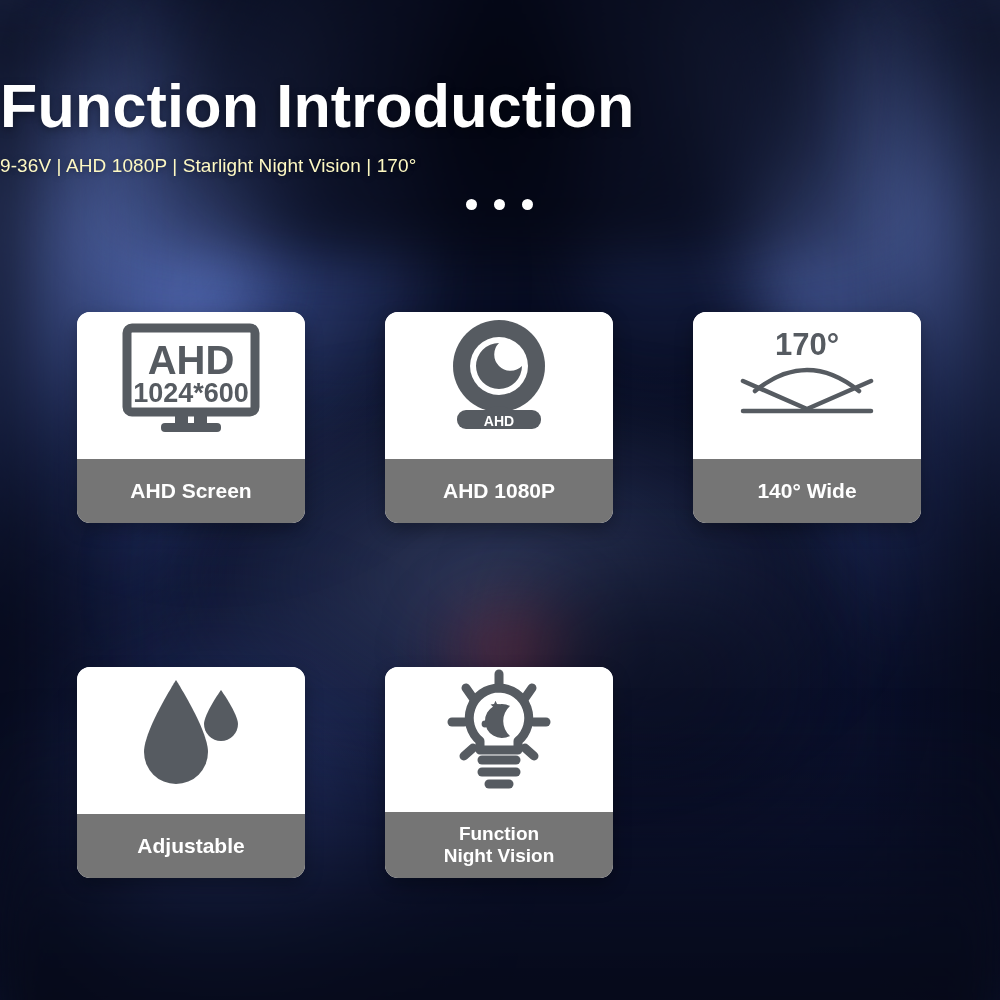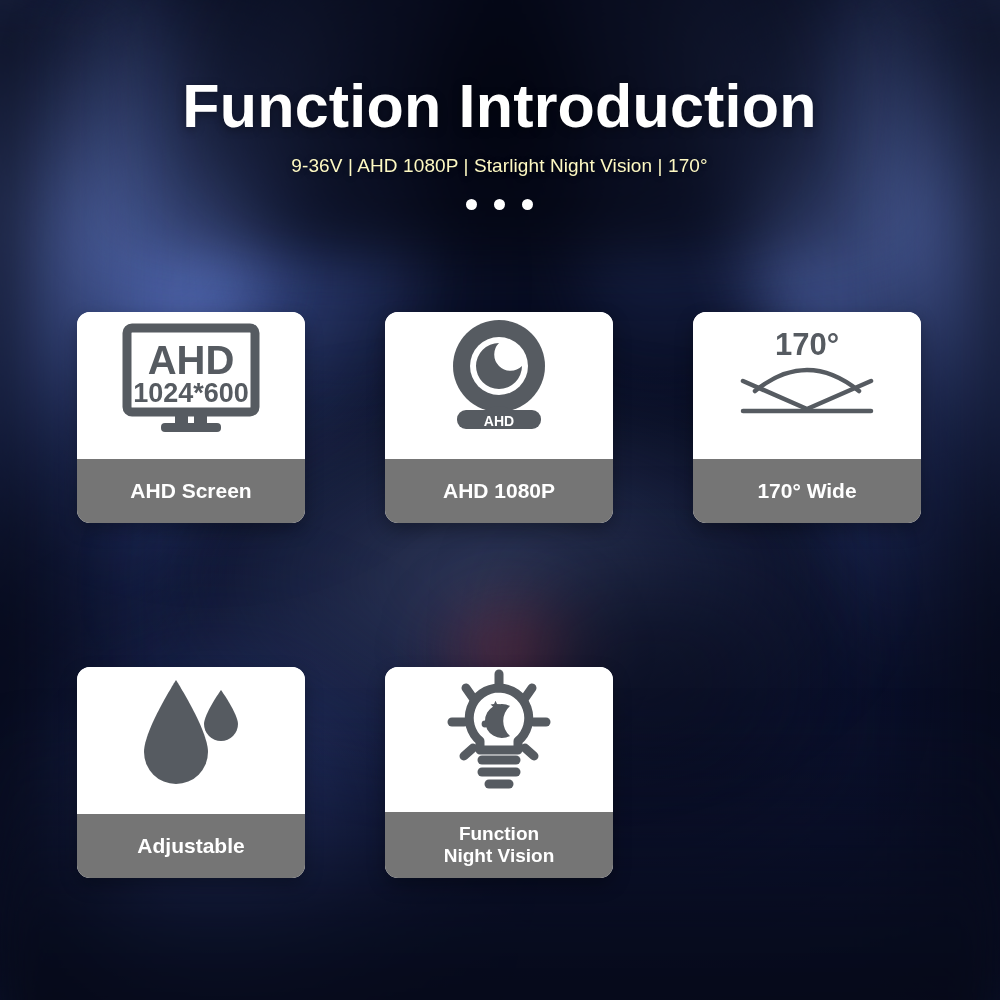--- a/index.html
+++ b/index.html
@@ -69,21 +69,21 @@
     filter:blur(22px);
   }
   .side-dark-l{ position:absolute; left:-40px; top:0; bottom:0; width:190px;
     background:linear-gradient(90deg, rgba(5,8,22,.85) 0%, rgba(8,12,30,0) 100%); filter:blur(26px);}
   .side-dark-r{ position:absolute; right:-40px; top:0; bottom:0; width:190px;
     background:linear-gradient(270deg, rgba(5,8,22,.85) 0%, rgba(8,12,30,0) 100%); filter:blur(26px);}
 
   
   #content{ position:absolute; inset:0; }
 
-  .header{ position:absolute; left:0; right:1px; top:74px; text-align:center; }
+  .header{ position:absolute; left:0; right:1px; top:74px; }
   .title{
     font-size:61px; font-weight:bold; color:#ffffff; letter-spacing:.2px;
     line-height:1.06; text-shadow:0 2px 10px rgba(0,0,0,.38);
   }
   .subtitle{
     margin-top:16px; font-size:19px; color:#fef9c3; font-weight:400;
     letter-spacing:.1px; text-shadow:0 1px 6px rgba(0,0,0,.35);
   }
   .dots{ margin-top:22px; display:flex; justify-content:center; gap:17px; }
   .dot{ width:11px; height:11px; border-radius:50%; background:#ffffff; }
@@ -185,21 +185,21 @@
 
     <div class="card">
       <div class="card-icon">
         <svg width="160" height="110" viewBox="0 0 160 110" aria-hidden="true">
           <text x="80" y="32" text-anchor="middle" fill="#565b61" font-family="Liberation Sans, sans-serif" font-size="31" font-weight="bold">170°</text>
           <path class="st" d="M28 68 Q80 26 132 68" stroke-width="4.5" stroke-linecap="round"></path>
           <path class="st" d="M16 58 L80 86 L144 58" stroke-width="4.5" stroke-linecap="round" stroke-linejoin="round"></path>
           <line class="st" x1="16" y1="88" x2="144" y2="88" stroke-width="4.5" stroke-linecap="round"></line>
         </svg>
       </div>
-      <div class="card-label">170° Wide</div>
+      <div class="card-label">140° Wide</div>
     </div>
 
     <div class="card">
       <div class="card-icon">
         <svg width="120" height="122" viewBox="0 0 120 122" aria-hidden="true">
           <path class="ic" d="M45 8 C45 8 13 58 13 80 a32 32 0 0 0 64 0 C77 58 45 8 45 8 z"></path>
           <path class="ic" d="M90 18 C90 18 73 42 73 52 a17 17 0 0 0 34 0 C107 42 90 18 90 18 z"></path>
         </svg>
       </div>
       <div class="card-label">Adjustable</div>

